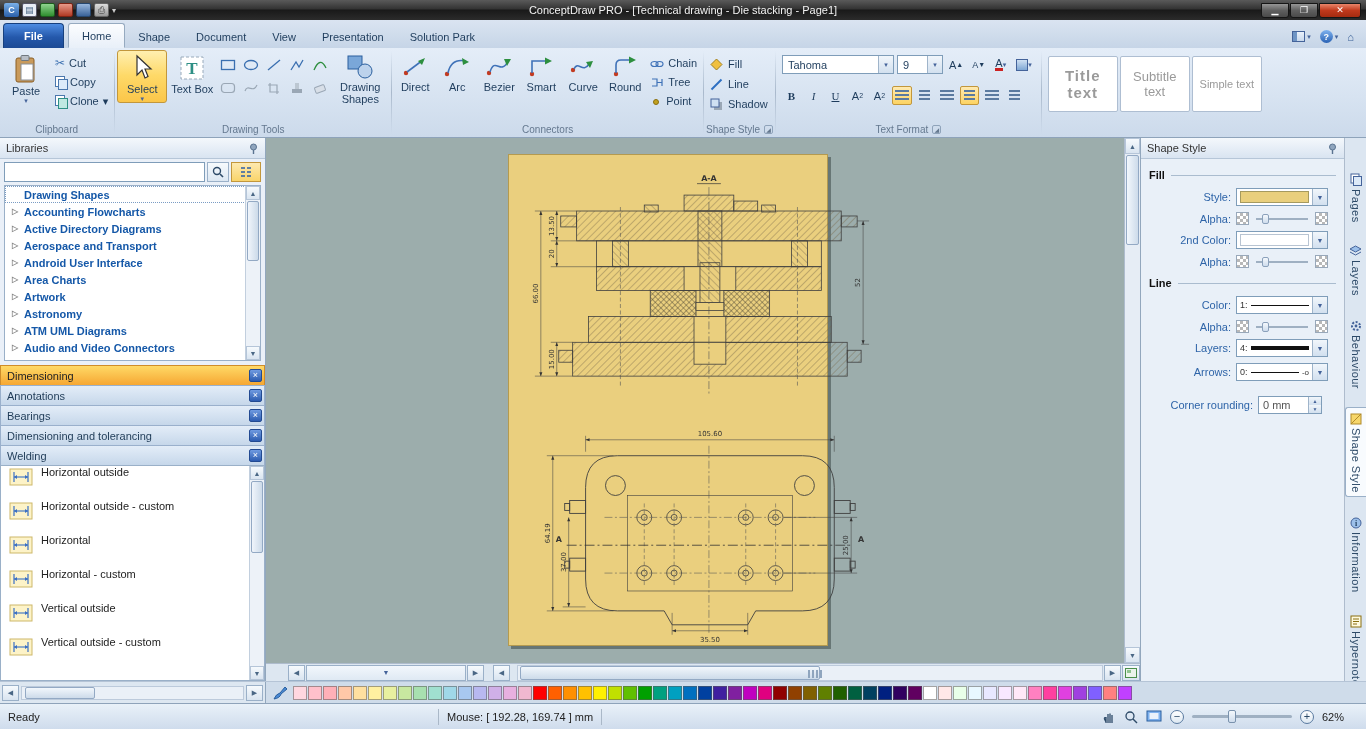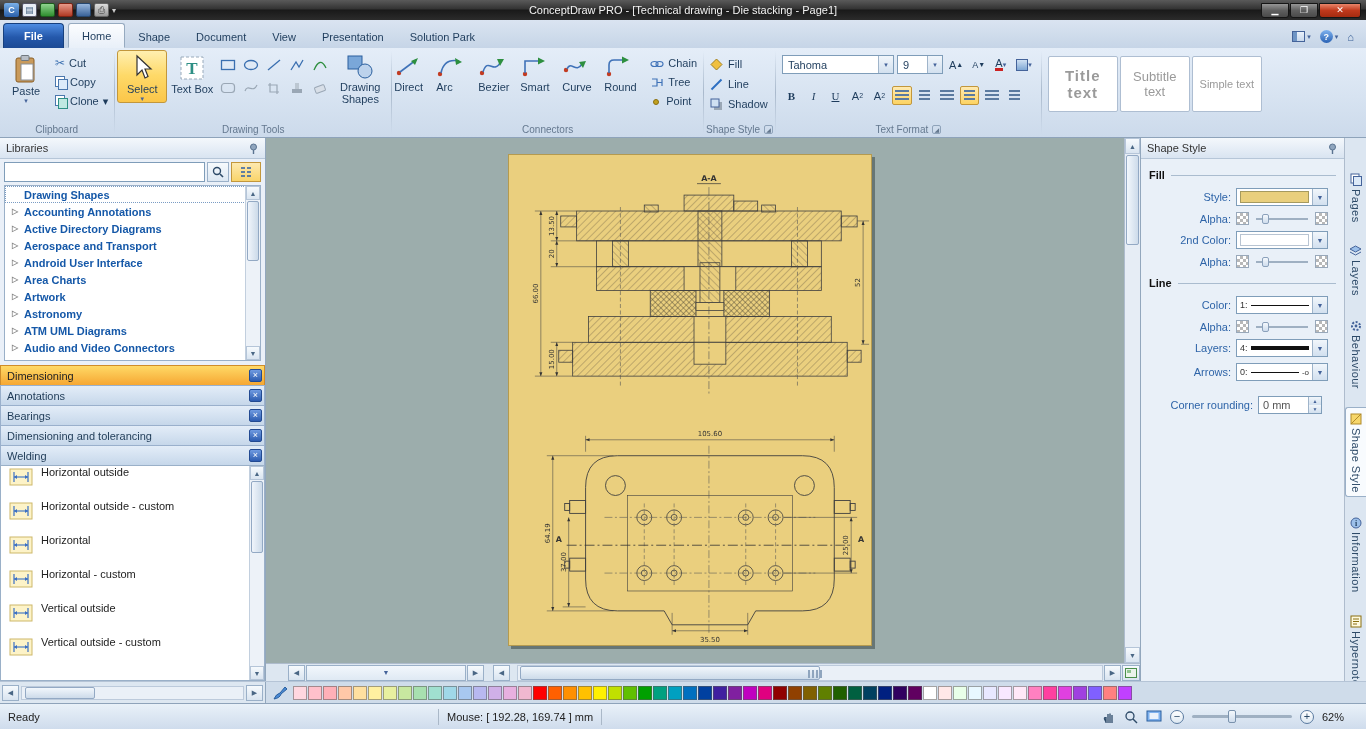--- a/index.html
+++ b/index.html
@@ -49,21 +49,21 @@
 .smallbtn{display:flex;align-items:center;gap:4px;padding:1px 4px;height:18px}
 .ico-cut{color:#3a6fb0;font-size:12px}
 .dup-ico{position:relative;width:11px;height:12px}
 .dup-ico:before,.dup-ico:after{content:"";position:absolute;width:8px;height:9px;background:#fff;border:1px solid #4a77ad}
 .dup-ico:before{left:0;top:0}
 .dup-ico:after{left:3px;top:3px;background:#dcebfa}
 .dup-ico.teal:after{background:#bfe8e2;border-color:#2e8f85}
 .minigrid{display:grid;grid-template-columns:repeat(5,22px);grid-auto-rows:22px;padding-top:4px;gap:1px}
 .mini{display:flex;align-items:center;justify-content:center;border:1px solid transparent;border-radius:2px}
 .mini svg{display:block}
-.conn-btn{display:flex;flex-direction:column;align-items:flex-start;width:42px;padding:4px 0 0;gap:3px;color:#1e3c5c}
+.conn-btn{display:flex;flex-direction:column;align-items:center;width:42px;padding:4px 0 0;gap:3px;color:#1e3c5c}
 .ss-rows{display:flex;flex-direction:column;gap:2px;padding:5px 4px}
 .ss-row{display:flex;align-items:center;gap:5px;height:18px}
 .tf{display:flex;flex-direction:column;gap:12px;padding:5px 4px}
 .tfrow{display:flex;align-items:center;gap:3px}
 .combo{height:19px;background:#fff;border:1px solid #7f9db9;display:flex;align-items:center;padding-left:5px;position:relative}
 .combo .combo-btn{margin-left:auto;width:15px;height:100%;background:linear-gradient(#f1f6fb,#d2e0ef);border-left:1px solid #9fb4ca;font-size:7px;color:#44639a;display:flex;align-items:center;justify-content:center}
 .font-combo{width:112px}
 .size-combo{width:46px}
 .tf-btn{min-width:19px;height:19px;border:1px solid transparent;border-radius:2px;display:flex;align-items:center;justify-content:center;font-size:11px;color:#1e3c5c;padding:0 2px}
 .tf-btn.orange{background:linear-gradient(#ffeab0,#fcd363);border-color:#c2973c}
@@ -104,21 +104,21 @@
 .sections-wrap .lib-section:nth-child(1){background:linear-gradient(#ffd966,#f6a733);border-color:#cf8c2a;font-weight:normal;color:#222}
 .lib-section .ls-label{flex:1;overflow:hidden;white-space:nowrap}
 .lib-close{width:13px;height:13px;background:linear-gradient(#6f9ae0,#2d5cb0);border:1px solid #224a92;border-radius:2px;color:#fff;font-size:9px;line-height:11px;text-align:center}
 .shape-list{flex:1;background:#fff;border:1px solid #9ab0c8;margin:0 0 0 0;position:relative;overflow:hidden}
 .shape-row{height:34px;display:flex;align-items:flex-start;gap:8px;padding-left:8px;color:#222}
 .shape-scroll{position:absolute;right:0;top:0;bottom:0;width:15px;background:#edf2f8;border-left:1px solid #c2cfde;display:flex;flex-direction:column}
 .ssc-thumb{margin:1px;height:72px;background:linear-gradient(90deg,#f0f5fb,#ccdae9);border:1px solid #93a9c4;border-radius:2px}
 
 
 .canvas-wrap{width:874px;position:relative;background:#9cadac;overflow:hidden}
-.paper{position:absolute;left:242px;top:16px;width:364px;height:492px;background:#eacf7e;border:1px solid #b49a50;box-shadow:3px 3px 0 rgba(40,50,50,.45)}
+.paper{position:absolute;left:242px;top:16px;width:320px;height:492px;background:#eacf7e;border:1px solid #b49a50;box-shadow:3px 3px 0 rgba(40,50,50,.45)}
 .paper svg{display:block}
 .vscroll{position:absolute;right:0;top:0;bottom:18px;width:16px;background:#e6edf5;border-left:1px solid #aebccd;display:flex;flex-direction:column}
 .vs-btn{height:16px;background:linear-gradient(#f6fafd,#d9e4f0);border:1px solid #b5c5d8;display:flex;align-items:center;justify-content:center;font-size:7px;color:#4a6785}
 .vs-thumb{margin:1px;height:90px;background:linear-gradient(90deg,#f2f7fc,#cddbea);border:1px solid #93a9c4;border-radius:2px}
 .vs-spacer{flex:1}
 .hscroll-row{position:absolute;left:0;right:0;bottom:0;height:18px;background:#dde7f1;border-top:1px solid #aebccd;display:flex;align-items:center;padding-left:22px;gap:1px}
 .hs-btn{width:17px;height:16px;background:linear-gradient(#f6fafd,#d9e4f0);border:1px solid #9ab0c8;font-size:7px;color:#4a6785;display:flex;align-items:center;justify-content:center}
 .page-nav{width:160px;height:16px;background:linear-gradient(#f2f7fc,#dfe9f3);border:1px solid #9ab0c8;display:flex;align-items:center;justify-content:center;font-size:7px;color:#44639a}
 .hs-track{flex:1;height:16px;background:#eaf0f7;border:1px solid #bccadb;position:relative;margin-left:6px}
 .hs-thumb{position:absolute;left:2px;top:0;height:14px;width:300px;background:linear-gradient(#f2f7fc,#cddbea);border:1px solid #93a9c4;border-radius:2px}
@@ -549,21 +549,21 @@
             </svg>
           </span>
       </div>
       <div class="tree-list">
         <div class="tree-item">
             <span class="tree-tri">▷</span>
             <span>Drawing Shapes</span>
           </div>
           <div class="tree-item">
             <span class="tree-tri">▷</span>
-            <span>Accounting Annotations</span>
+            <span>Accounting Flowcharts</span>
           </div>
           <div class="tree-item">
             <span class="tree-tri">▷</span>
             <span>Active Directory Diagrams</span>
           </div>
           <div class="tree-item">
             <span class="tree-tri">▷</span>
             <span>Aerospace and Transport</span>
           </div>
           <div class="tree-item">

